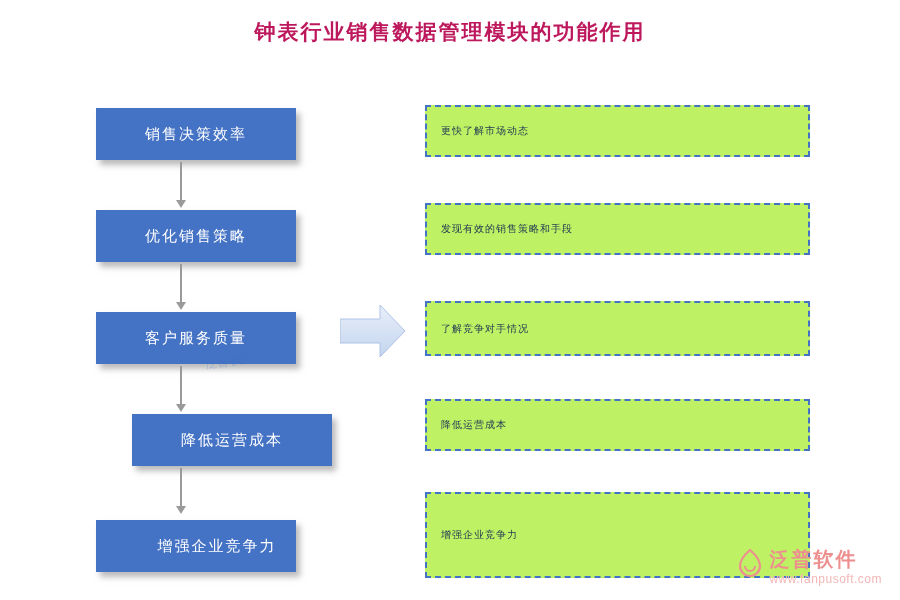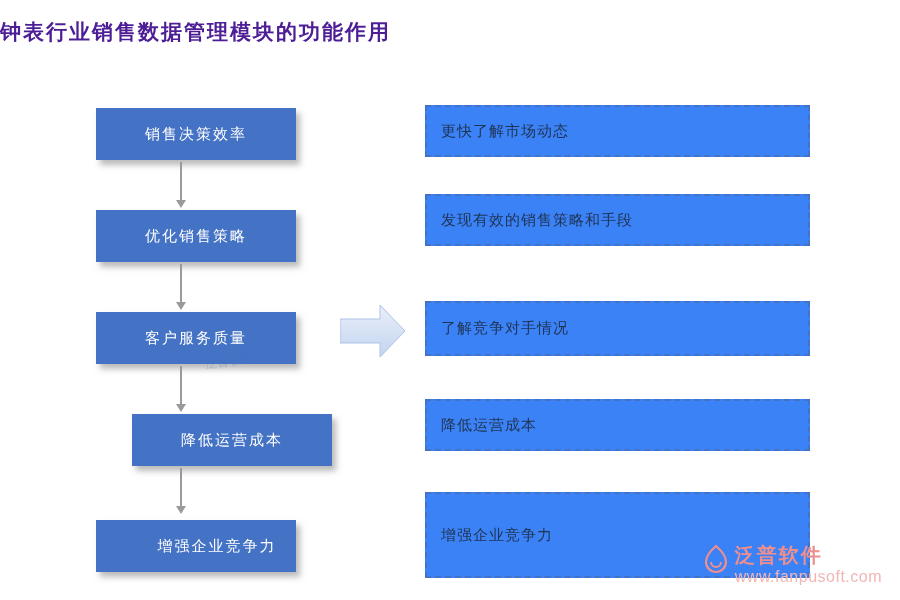--- a/index.html
+++ b/index.html
@@ -5,23 +5,23 @@
   * { margin:0; padding:0; box-sizing:border-box; }
   html,body { width:900px; height:600px; }
   body {
     font-family:"Liberation Sans","DejaVu Sans",sans-serif;
     background:#ffffff;
     position:relative;
     overflow:hidden;
   }
   .title {
     position:absolute; top:18px; left:0; width:100%;
-    text-align:left;
+    text-align:center;
     font-size:21px; font-weight:bold;
-    color:#4c1d95;
+    color:#be185d;
     letter-spacing:2px;
   }
   .leftbox {
     position:absolute; left:96px; width:200px; height:52px;
     background:#4472c4;
     color:#ffffff;
     display:flex; align-items:center; justify-content:center;
     font-size:15px; letter-spacing:2px;
     box-shadow:4px 5px 6px rgba(130,130,130,0.55);
   }
@@ -37,45 +37,45 @@
     border-top:8px solid #9a9a9a;
   }
   .va1 { top:162px; height:38px; } .va2 { top:264px; height:38px; }
   .va3 { top:366px; height:38px; } .va4 { top:468px; height:38px; }
   .bigarrow {
     position:absolute; left:340px; top:302px; width:66px; height:58px;
   }
   .rightbox {
     position:absolute; left:425px; width:385px; height:52px;
     border:2px dashed #4472c4;
-    background:#3b82f6;
+    background:#bef264;
     display:flex; align-items:center;
     padding-left:14px;
-    font-size:15px; color:#1f3352; letter-spacing:1px;
+    font-size:10px; color:#1f3352; letter-spacing:1px;
   }
-  .rb1 { top:105px; } .rb2 { top:194px; } .rb3 { top:301px; height:55px; }
+  .rb1 { top:105px; } .rb2 { top:203px; } .rb3 { top:301px; height:55px; }
   .rb4 { top:399px; } .rb5 { top:492px; height:86px; }
   .watermark {
     position:absolute; left:205px; top:353px;
     font-size:12px; color:rgba(68,114,196,0.28);
     transform:rotate(-8deg);
     pointer-events:none;
   }
   .footer {
     position:absolute; right:18px; bottom:14px;
     display:flex; align-items:flex-start; gap:6px;
   }
   .footer .logo-ic { width:26px; height:30px; flex:0 0 auto; }
   .footer .texts { display:flex; flex-direction:column; align-items:flex-start; }
   .brand {
     font-size:20px; font-weight:bold; color:#ee8f8f; letter-spacing:2px;
     line-height:22px;
   }
   .brand-url {
-    font-size:16px; color:#f3b6b6; letter-spacing:0.5px; margin-top:2px;
+    font-size:12px; color:#f3b6b6; letter-spacing:0.5px; margin-top:2px;
   }
 </style>
 </head>
 <body>
 
 <div class="title">钟表行业销售数据管理模块的功能作用</div>
 
 <div class="leftbox lb1">销售决策效率</div>
 <div class="leftbox lb2">优化销售策略</div>
 <div class="leftbox lb3">客户服务质量</div>

